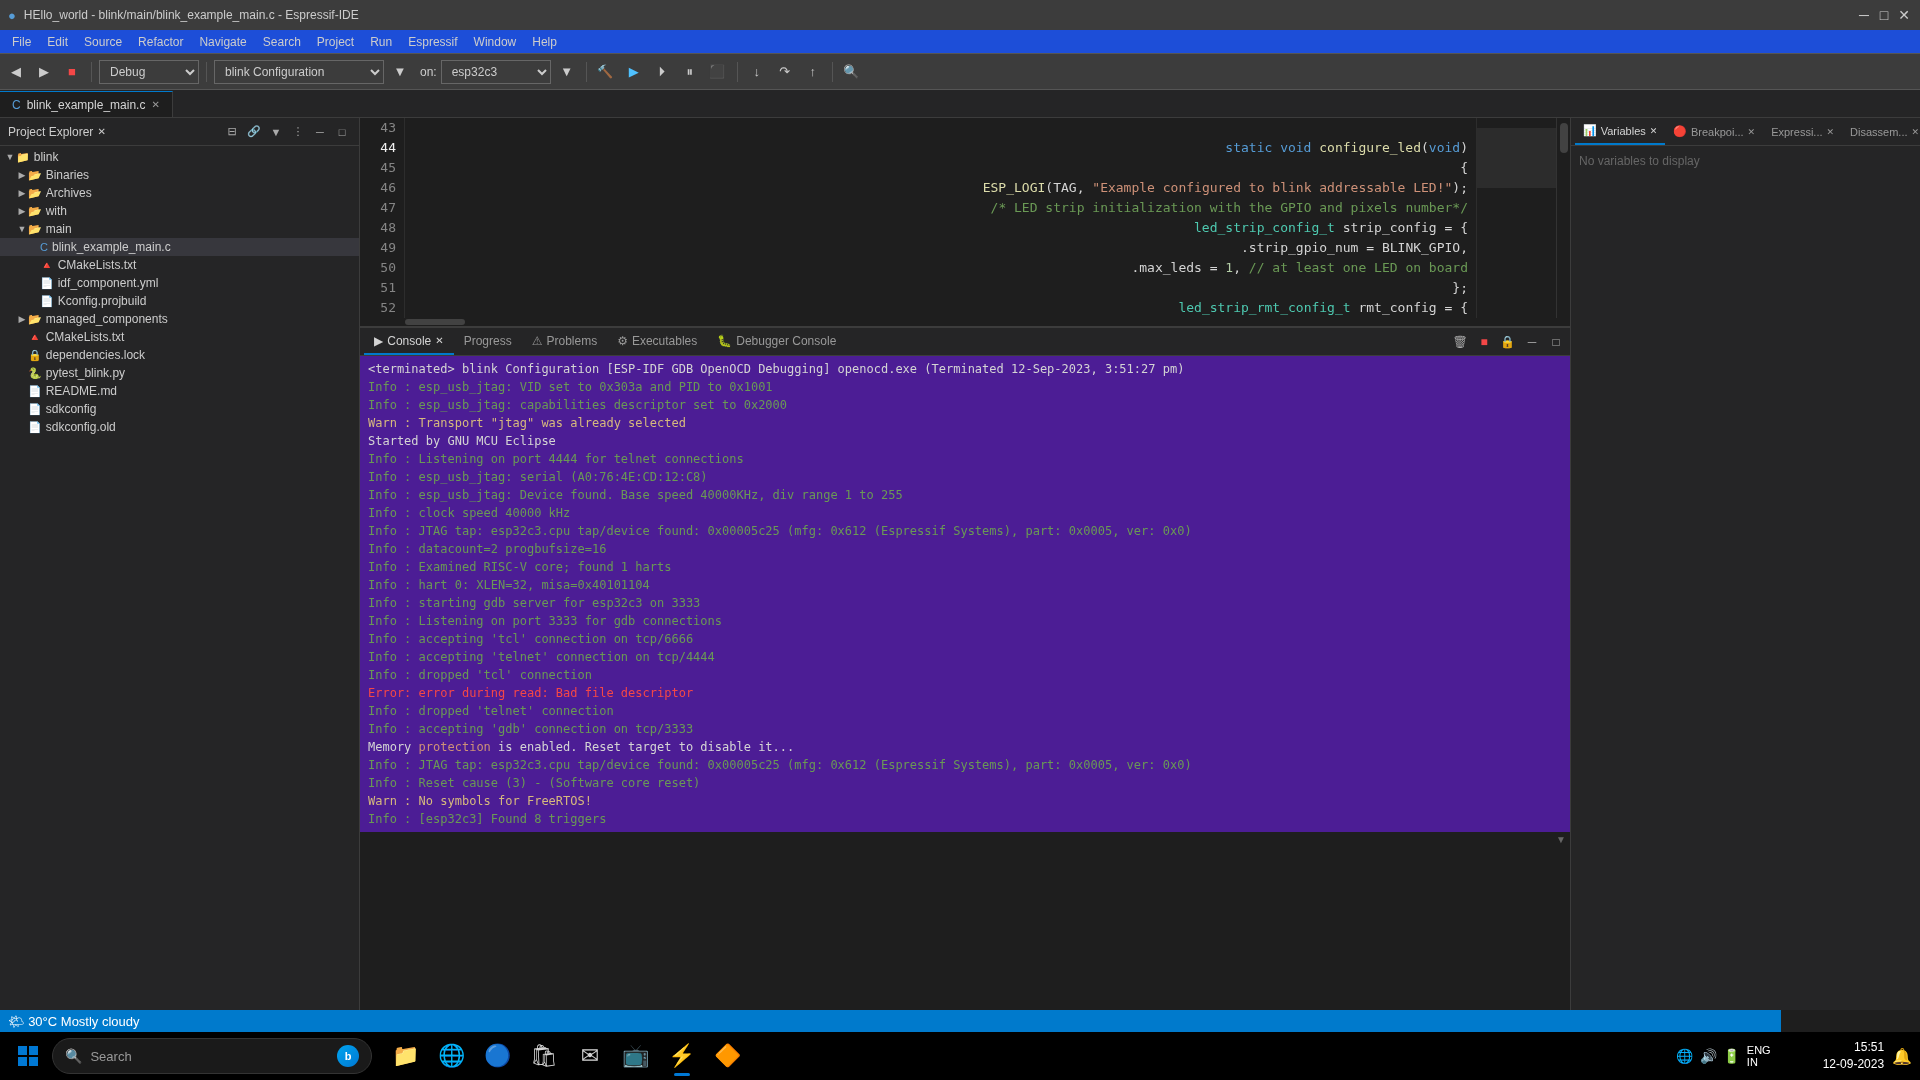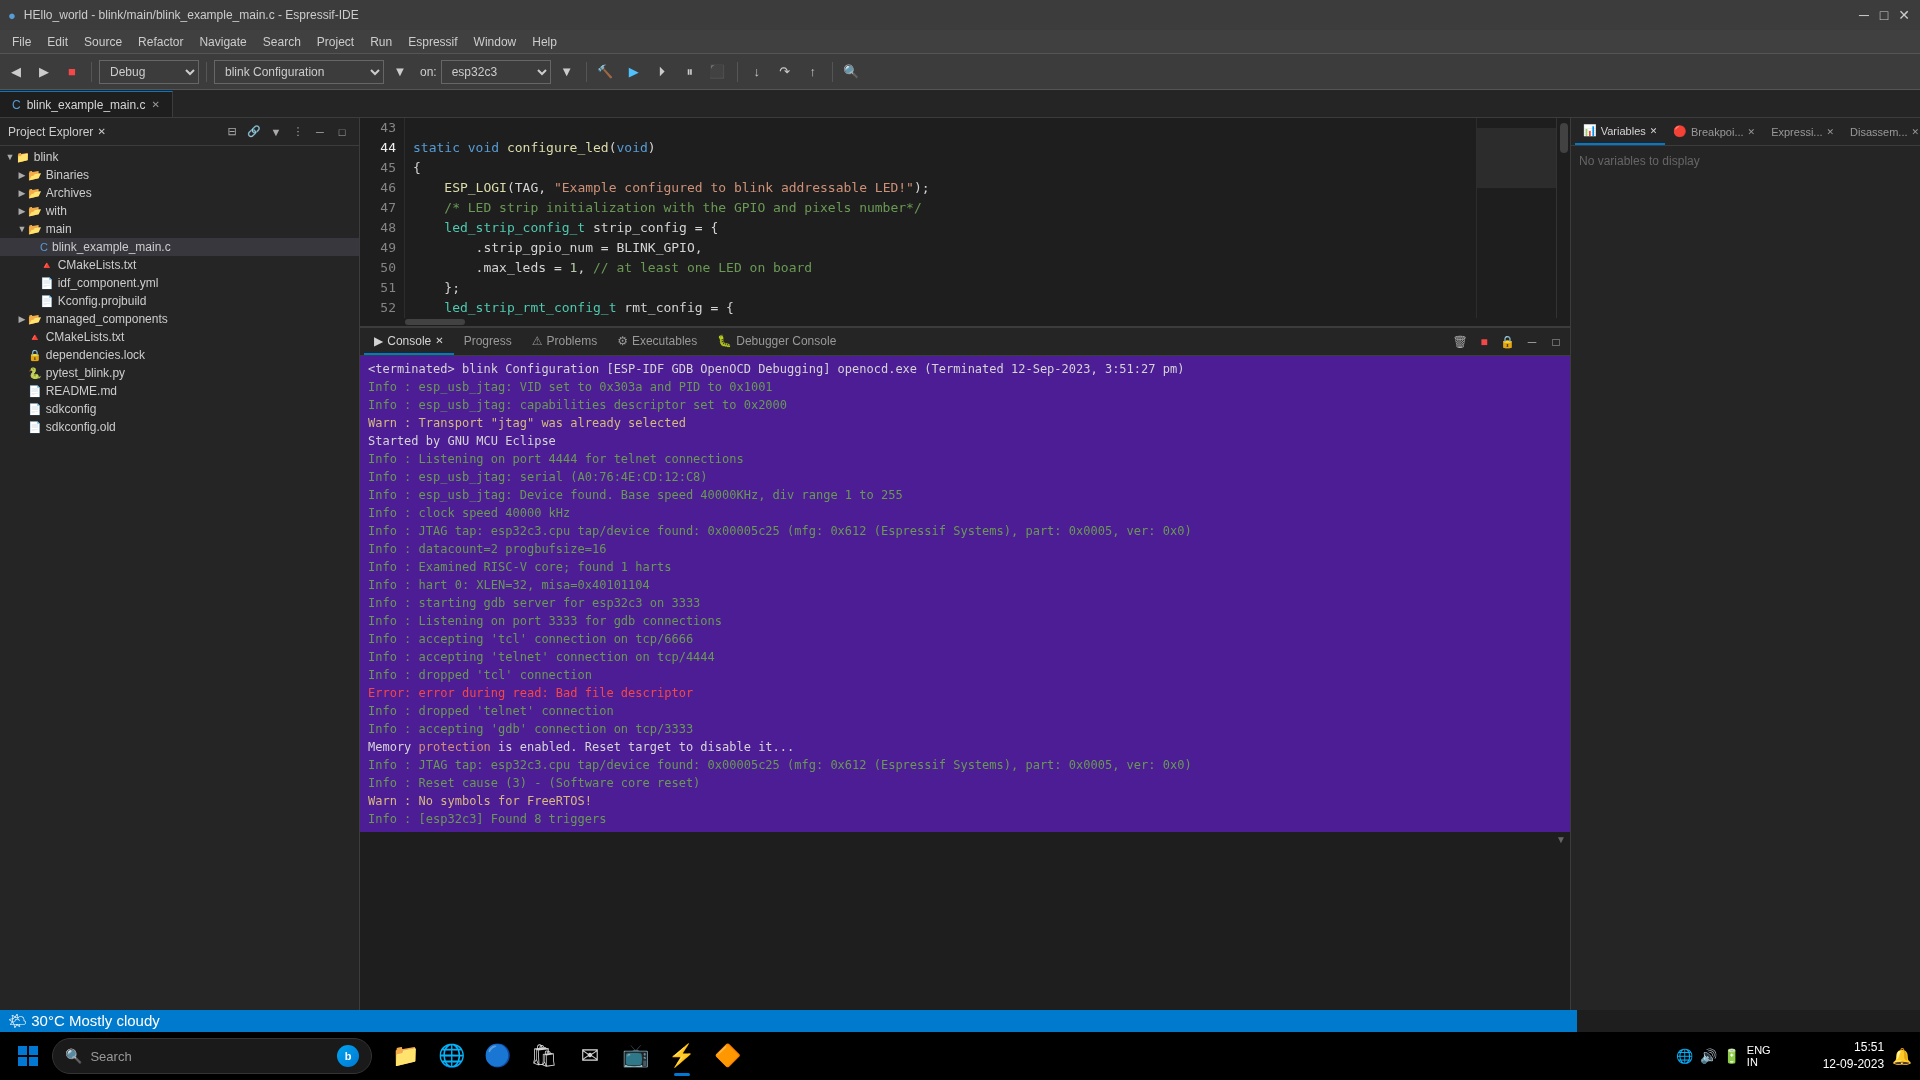--- a/index.html
+++ b/index.html
@@ -28,21 +28,21 @@
     .title-bar-right { display: flex; gap: 4px; }
     .win-btn {
       width: 16px; height: 16px;
       background: none; border: none; color: #ccc;
       font-size: 14px; cursor: pointer; display: flex; align-items: center; justify-content: center;
     }
 
     
     .menu-bar {
       height: 24px;
-      background: #404040;
+      background: #1d4ed8;
       display: flex;
       align-items: center;
       padding: 0 4px;
       border-bottom: 1px solid #555;
     }
     .menu-item {
       padding: 2px 8px;
       color: #ccc;
       font-size: 12px;
       cursor: pointer;
@@ -175,20 +175,21 @@
       overflow: auto;
       padding: 0 8px;
       font-family: 'Consolas', monospace;
       font-size: 13px;
       line-height: 20px;
     }
 
     .code-line {
       white-space: pre;
       min-height: 20px;
+      text-align: right;
     }
 
     
     .kw { color: #569cd6; }
     .fn { color: #dcdcaa; }
     .str { color: #ce9178; }
     .cmt { color: #6a9955; }
     .num { color: #b5cea8; }
     .type { color: #4ec9b0; }
 
@@ -371,26 +372,26 @@
     .tray-icons { display: flex; align-items: center; gap: 6px; font-size: 14px; }
     .clock { text-align: right; font-size: 12px; line-height: 1.4; margin-left: 44px; }
 
     .bottom-status-bar {
       height: 22px;
       background: #007acc;
       display: flex;
       align-items: center;
       padding: 0 8px;
       gap: 16px;
-      font-size: 15px;
+      font-size: 13px;
       color: #fff;
       position: fixed;
       bottom: 48px;
       left: 0;
-      width: 1577px;
+      width: 1781px;
       z-index: 9998;
       text-align: center;
     }
     .status-left { display: flex; gap: 12px; align-items: center; }
 
     
     ::-webkit-scrollbar { width: 8px; height: 8px; }
     ::-webkit-scrollbar-track { background: #1e1e1e; }
     ::-webkit-scrollbar-thumb { background: #424242; }
 

